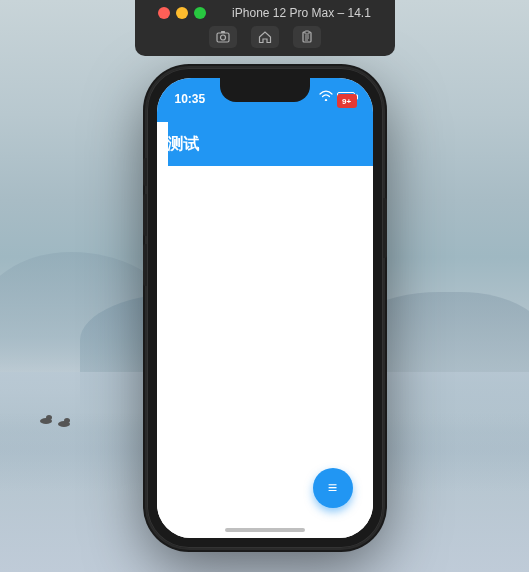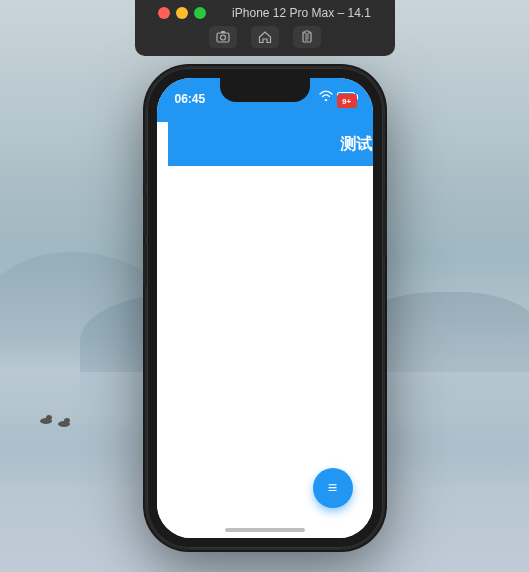--- a/index.html
+++ b/index.html
@@ -311,21 +311,21 @@
     
     .app-title-bar {
       position: absolute;
       top: 44px;
       left: 11px;
       right: 0;
       height: 44px;
       background: #2196f3;
       display: flex;
       align-items: center;
-      justify-content: flex-end;
+      justify-content: flex-start;
     }
 
     .app-title {
       color: #fff;
       font-size: 16px;
       font-weight: 600;
     }
 
     
     .app-content {
@@ -443,21 +443,21 @@
 
   <div class="phone-screen">
 
     <div class="notch"></div>
 
     <div class="phone-badge">
       <span>9+</span>
     </div>
 
     <div class="status-bar">
-      <span class="status-time">06:45</span>
+      <span class="status-time">10:35</span>
       <div class="status-icons">
         <span class="wifi-icon">
           <svg width="14" height="11" viewBox="0 0 14 11" fill="white">
             <path d="M7 9a1.2 1.2 0 110 2.4A1.2 1.2 0 017 9z"></path>
             <path d="M3.5 6.5C4.6 5.4 5.7 4.8 7 4.8s2.4.6 3.5 1.7" stroke="white" stroke-width="1.2" fill="none" stroke-linecap="round"></path>
             <path d="M1 4C2.8 2.2 4.8 1.2 7 1.2S11.2 2.2 13 4" stroke="white" stroke-width="1.2" fill="none" stroke-linecap="round"></path>
           </svg>
         </span>
         <div class="battery-icon">
           <div class="battery-fill"></div>

